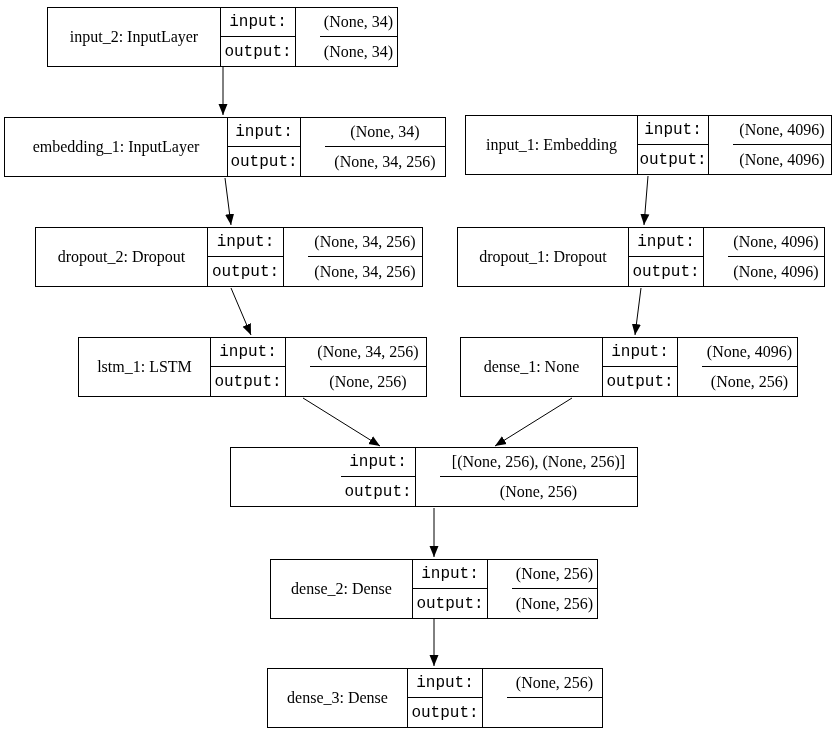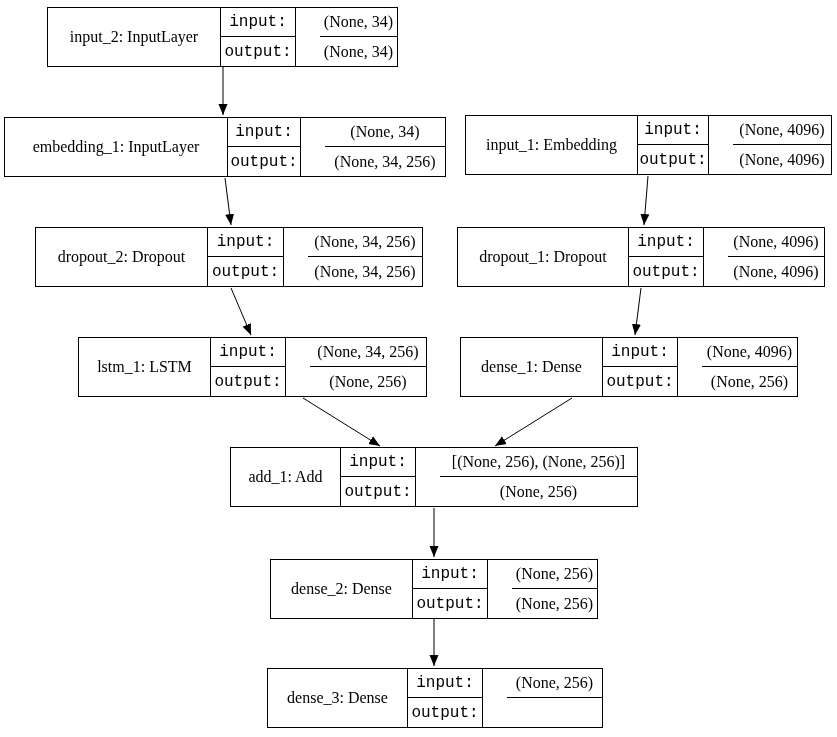--- a/index.html
+++ b/index.html
@@ -149,29 +149,28 @@
 
   <div class="node" style="left:78px; top:337px; width:349px; height:60px; grid-template-columns:132px 75px 1fr;">
     <div class="name">lstm_1: LSTM</div>
     <div class="lbl r1">input:</div>
     <div class="val r1">(None, 34, 256)</div>
     <div class="lbl r2">output:</div>
     <div class="val r2">(None, 256)</div>
   </div>
 
   <div class="node" style="left:460px; top:337px; width:338px; height:60px; grid-template-columns:142px 75px 1fr;">
-    <div class="name">dense_1: Dense</div>
+    <div class="name">dense_1: None</div>
     <div class="lbl r1">input:</div>
     <div class="val r1">(None, 4096)</div>
     <div class="lbl r2">output:</div>
     <div class="val r2">(None, 256)</div>
   </div>
 
   <div class="node" style="left:230px; top:447px; width:408px; height:60px; grid-template-columns:110px 75px 1fr;">
-    <div class="name">add_1: Add</div>
     <div class="lbl r1">input:</div>
     <div class="val r1">[(None, 256), (None, 256)]</div>
     <div class="lbl r2">output:</div>
     <div class="val r2">(None, 256)</div>
   </div>
 
   <div class="node" style="left:270px; top:559px; width:328px; height:60px; grid-template-columns:142px 75px 1fr;">
     <div class="name">dense_2: Dense</div>
     <div class="lbl r1">input:</div>
     <div class="val r1">(None, 256)</div>

